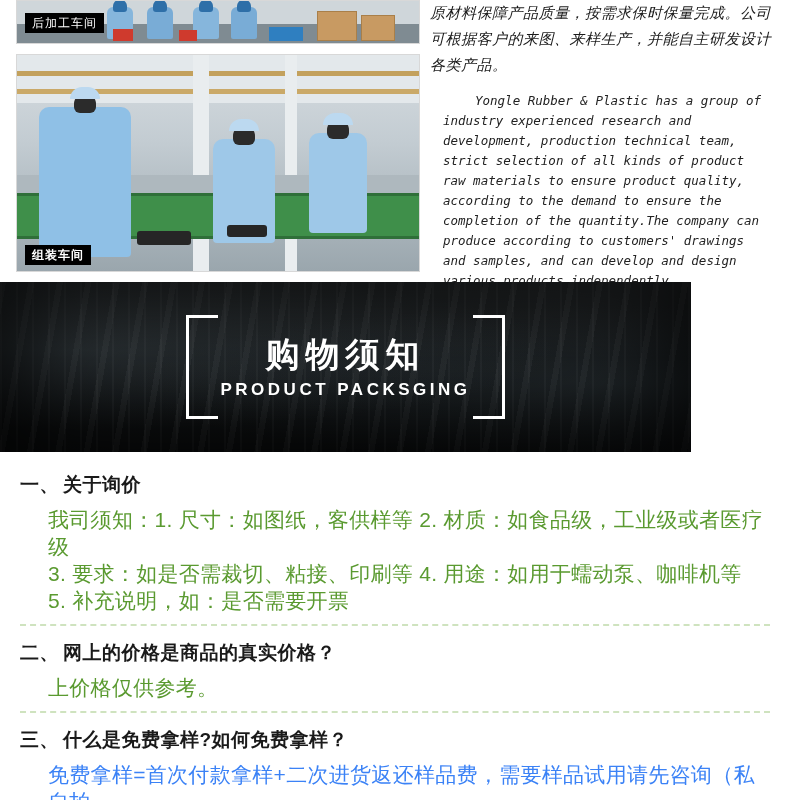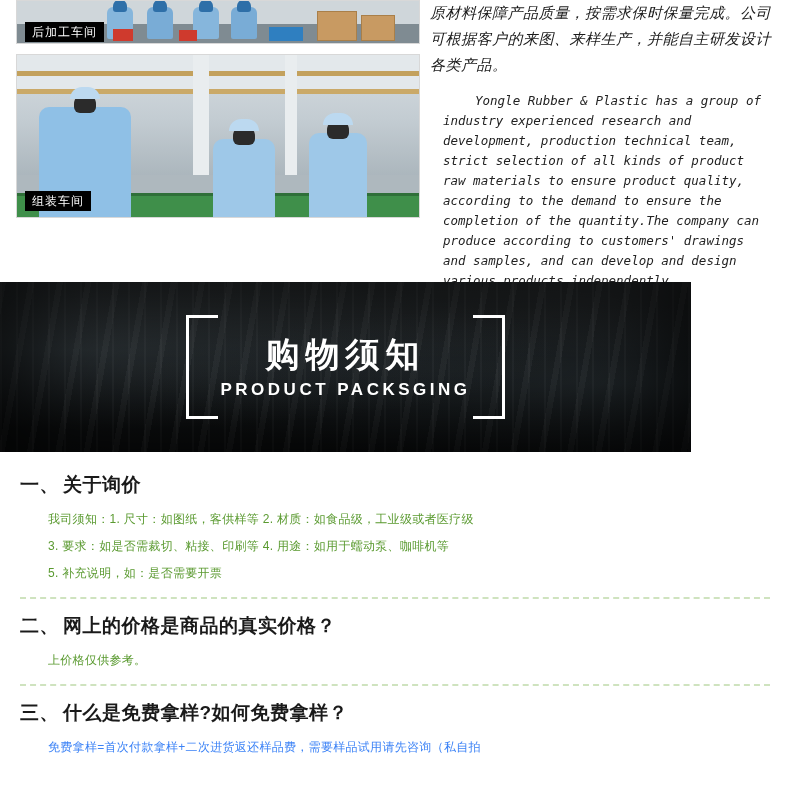--- a/index.html
+++ b/index.html
@@ -23,21 +23,21 @@
     width: 420px;
     padding: 0 0 0 16px;
   }
   .photo {
     position: relative;
     width: 404px;
     overflow: hidden;
     border: 1px solid #d8d8d8;
   }
   .photo.first { height: 44px; margin-bottom: 10px; }
-  .photo.second { height: 164px; }
+  .photo.second { height: 218px; font-weight: bold; }
 
   
   .ws1 {
     position: absolute; inset: 0;
     background:
       linear-gradient(180deg, #b9c3c9 0%, #a7b2b9 42%, #8e9aa1 100%);
   }
   .ws1 .wall { position:absolute; left:0; top:0; width:100%; height:55%; background:#cfd6da; }
   .ws1 .floor { position:absolute; left:0; bottom:0; width:100%; height:45%; background:#7f8b92; }
   .ws1 .person { position:absolute; bottom:4px; width:26px; height:32px; background:#86b6dc; border-radius:6px 6px 2px 2px; }
@@ -62,21 +62,21 @@
     position: absolute;
     left: 8px; bottom: 6px;
     background: #000000;
     color: #ffffff;
     font-size: 12px;
     line-height: 18px;
     padding: 1px 7px;
     letter-spacing: 1px;
     white-space: nowrap;
   }
-  .photo.first .photo-caption { bottom: 1px; margin-top: 28px; }
+  .photo.first .photo-caption { bottom: 10px; margin-top: 28px; }
 
   .text-col {
     flex: 1;
     padding: 0 14px 0 10px;
     color: #1a1a1a;
     font-style: italic;
   }
   .cn-para {
     font-size: 15px;
     line-height: 26px;
@@ -154,21 +154,21 @@
     align-items: baseline;
     font-size: 19px;
     font-weight: bold;
     color: #1a1a1a;
     line-height: 30px;
     letter-spacing: 0.5px;
     margin-bottom: 6px;
   }
   .faq-num { color: #1a1a1a; margin-right: 4px; }
   .faq-a {
-    font-size: 12px;
+    font-size: 21px;
     line-height: 27px;
     letter-spacing: 0.3px;
     color: #5a9a30;
     padding-left: 28px;
     margin: 0;
   }
   .faq-a.green-strong { color: #3b82f6; }
   .divider {
     border-top: 2px dashed #cfe3bf;
     margin: 10px 0 12px 0;

